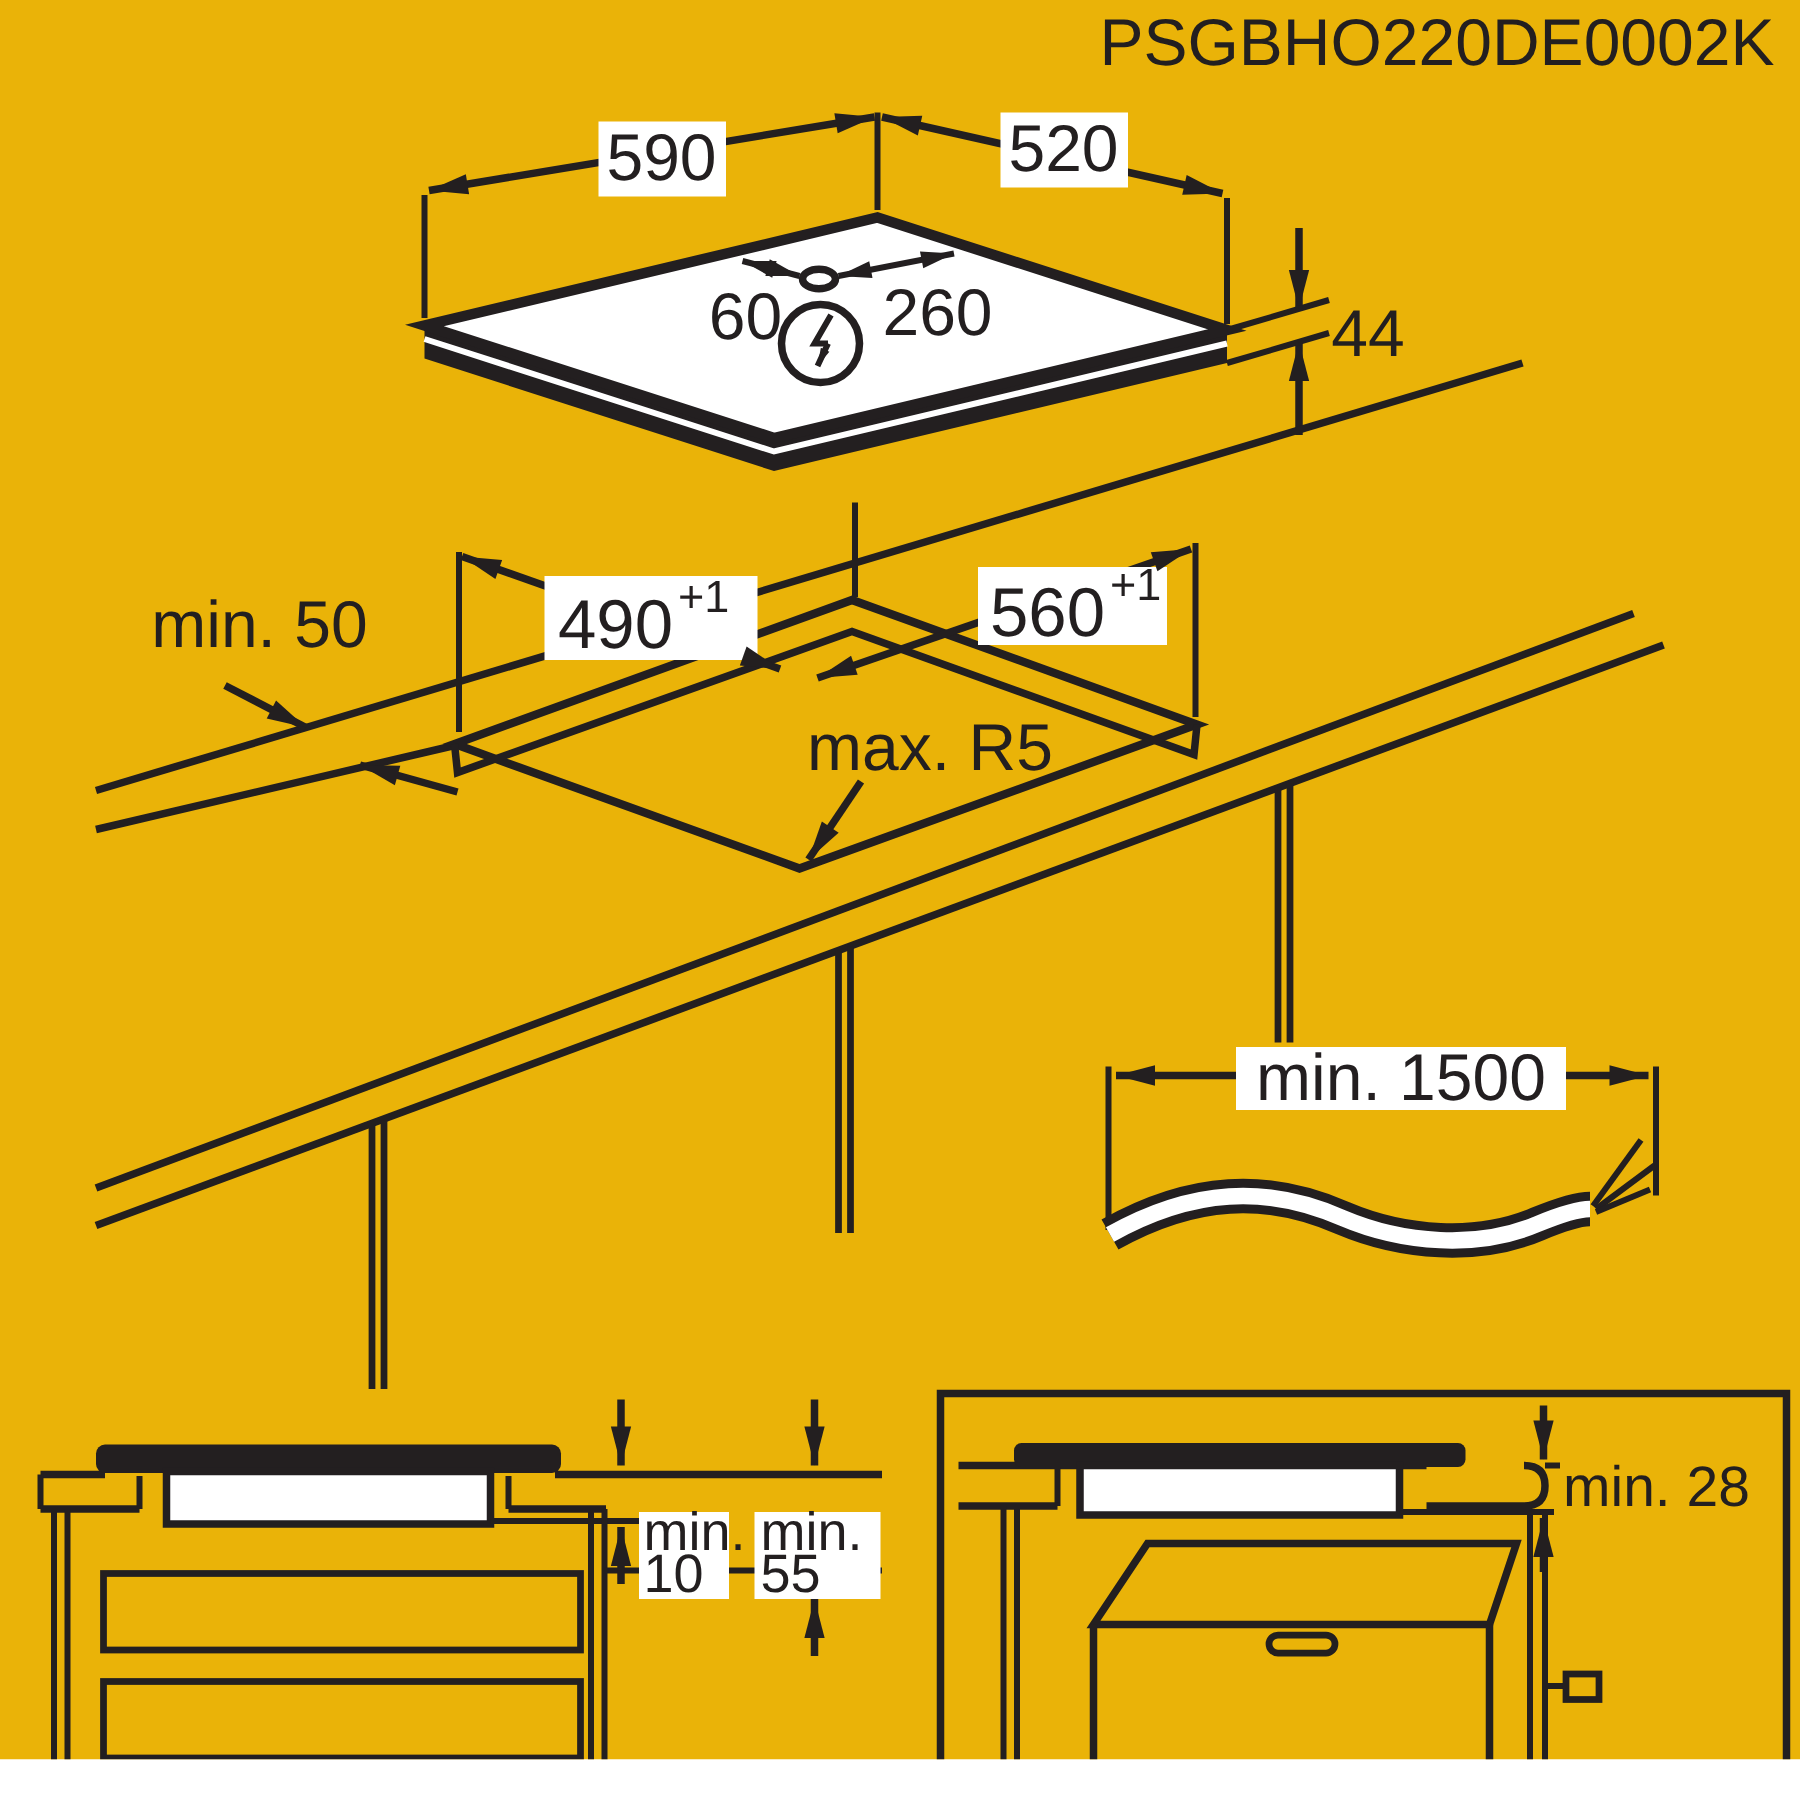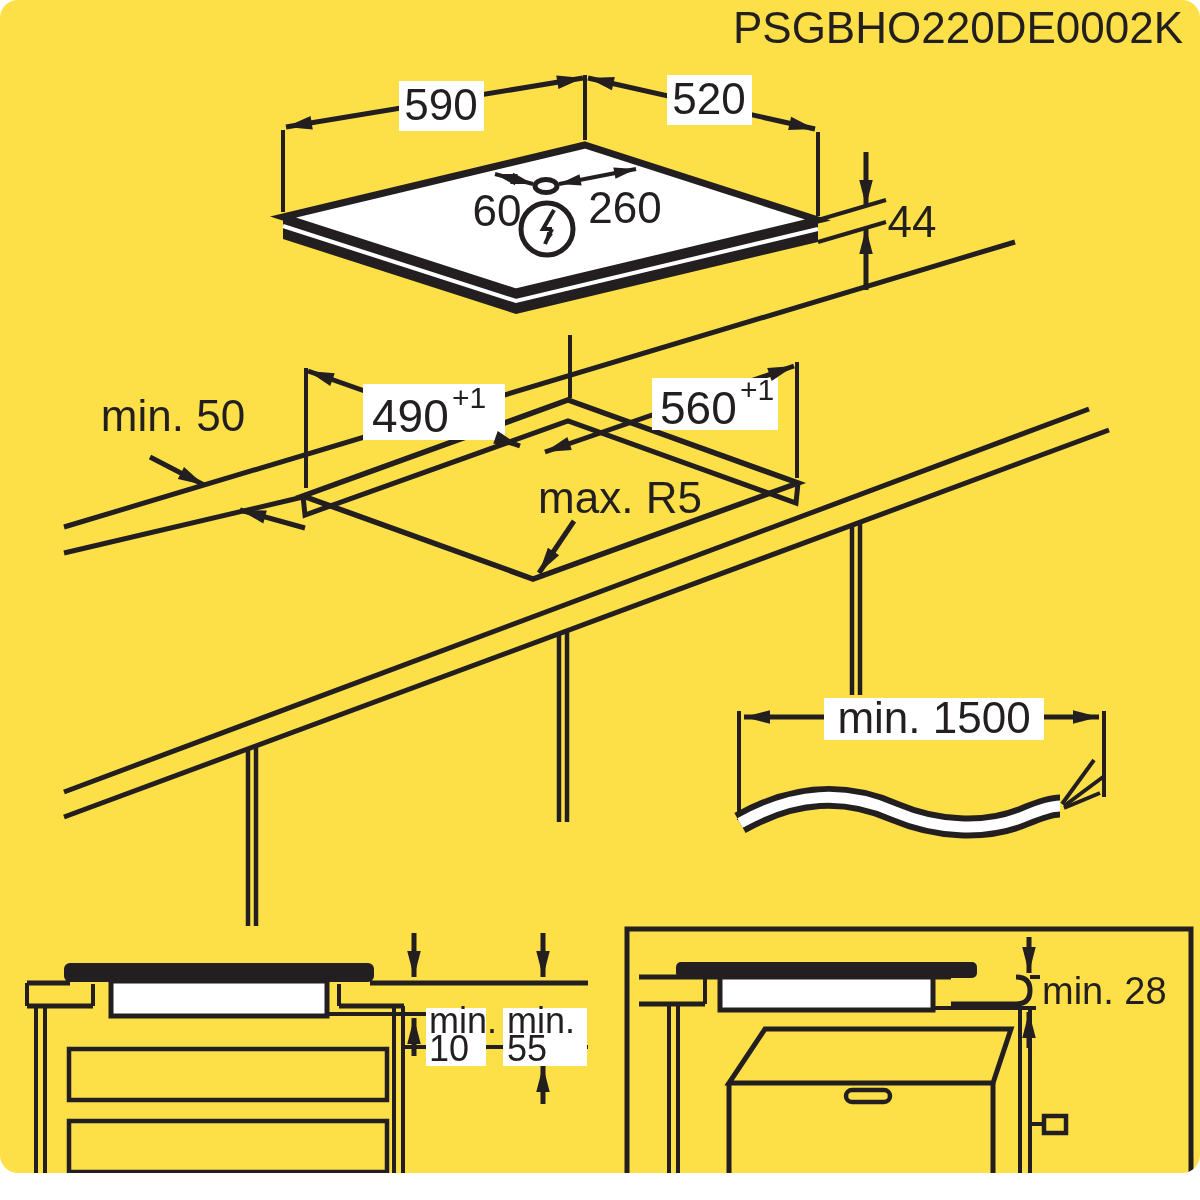--- a/index.html
+++ b/index.html
@@ -1,17 +1,17 @@
 <!DOCTYPE html>
 <html><head>
 <meta charset="utf-8">
 <style>
   html,body{margin:0;padding:0;background:#ffffff;}
-  .page{position:relative;width:1200px;height:1173px;background:#fde047;overflow:hidden;
-        font-family:"Liberation Sans", sans-serif;border-radius:18px;}
+  .page{position:relative;width:1200px;height:1173px;background:#eab308;overflow:hidden;
+        font-family:"Liberation Sans", sans-serif;}
   svg{display:block;}
   text{fill:#231f20;font-family:"Liberation Sans", sans-serif;}
   .ln{stroke:#231f20;fill:none;}
   .w5{stroke-width:5;} .w7{stroke-width:7;} .w4{stroke-width:4;} .w45{stroke-width:4.5;}
   .fillink{fill:#231f20;stroke:none;}
   .whitebox{fill:#ffffff;stroke:none;}
   .t44{font-size:44px;} .t46{font-size:46px;} .t30{font-size:30px;}
   .t36{font-size:36px;} .t38{font-size:38px;}
 </style>
 </head>

